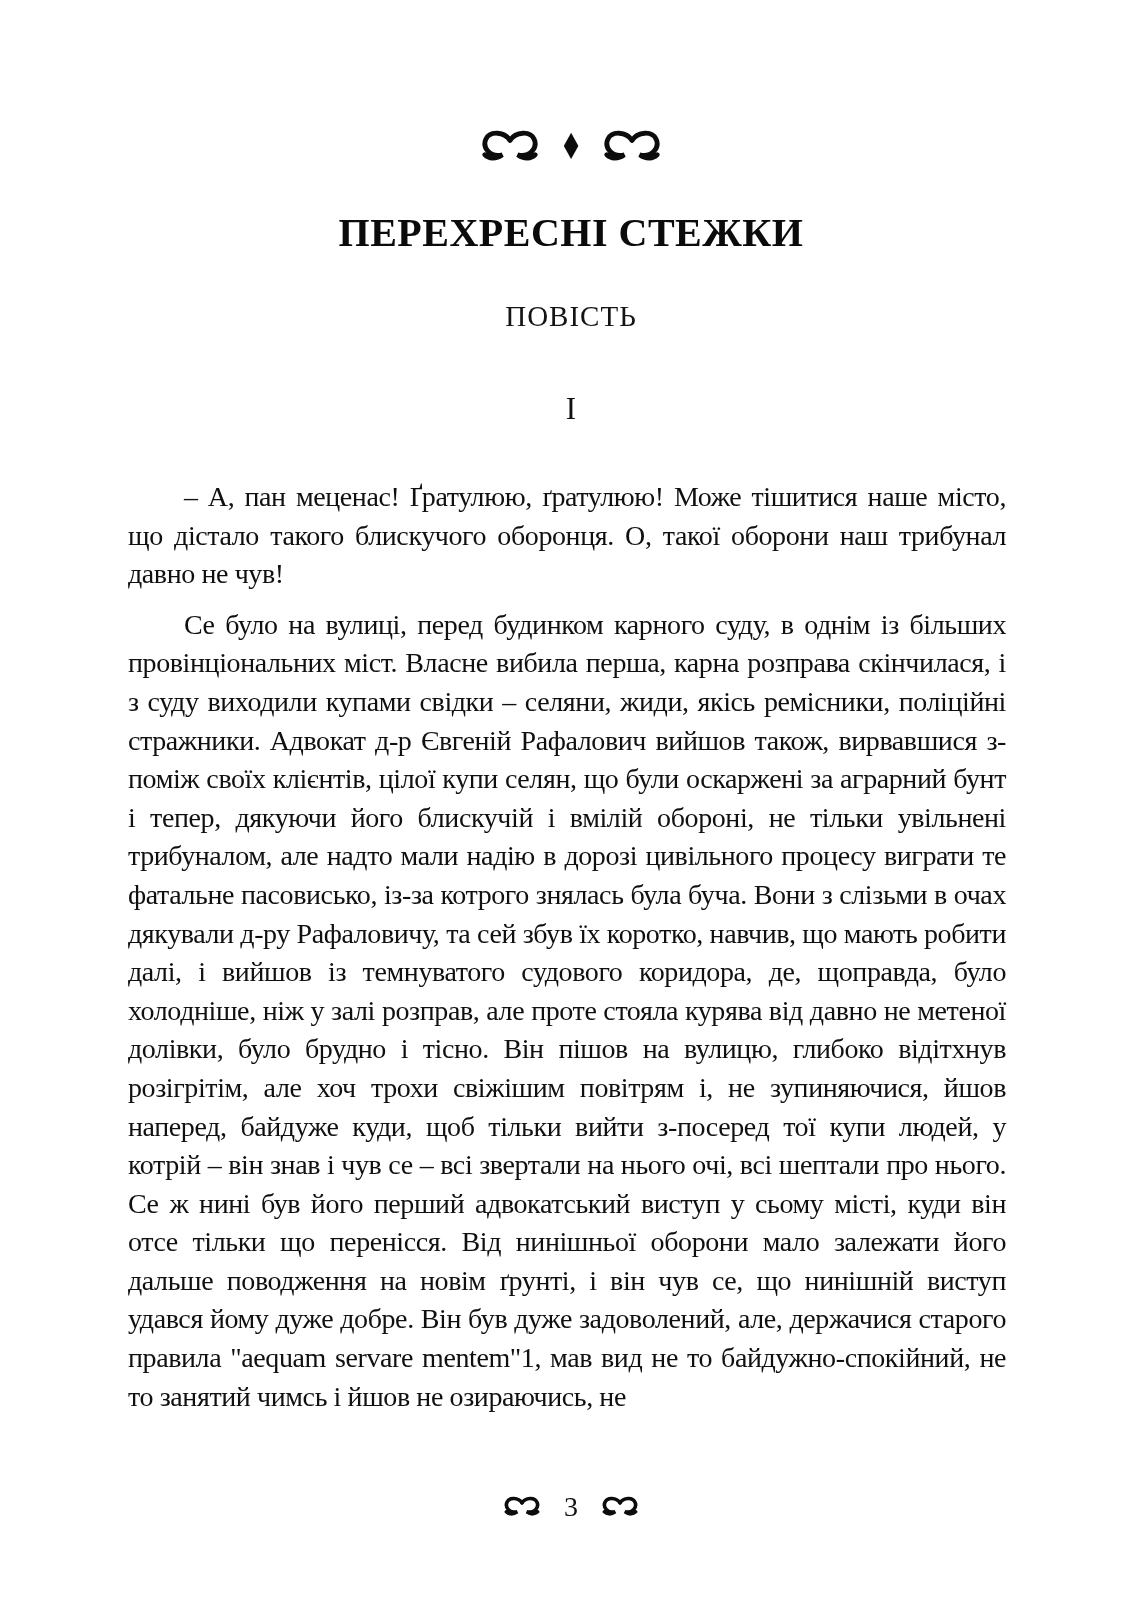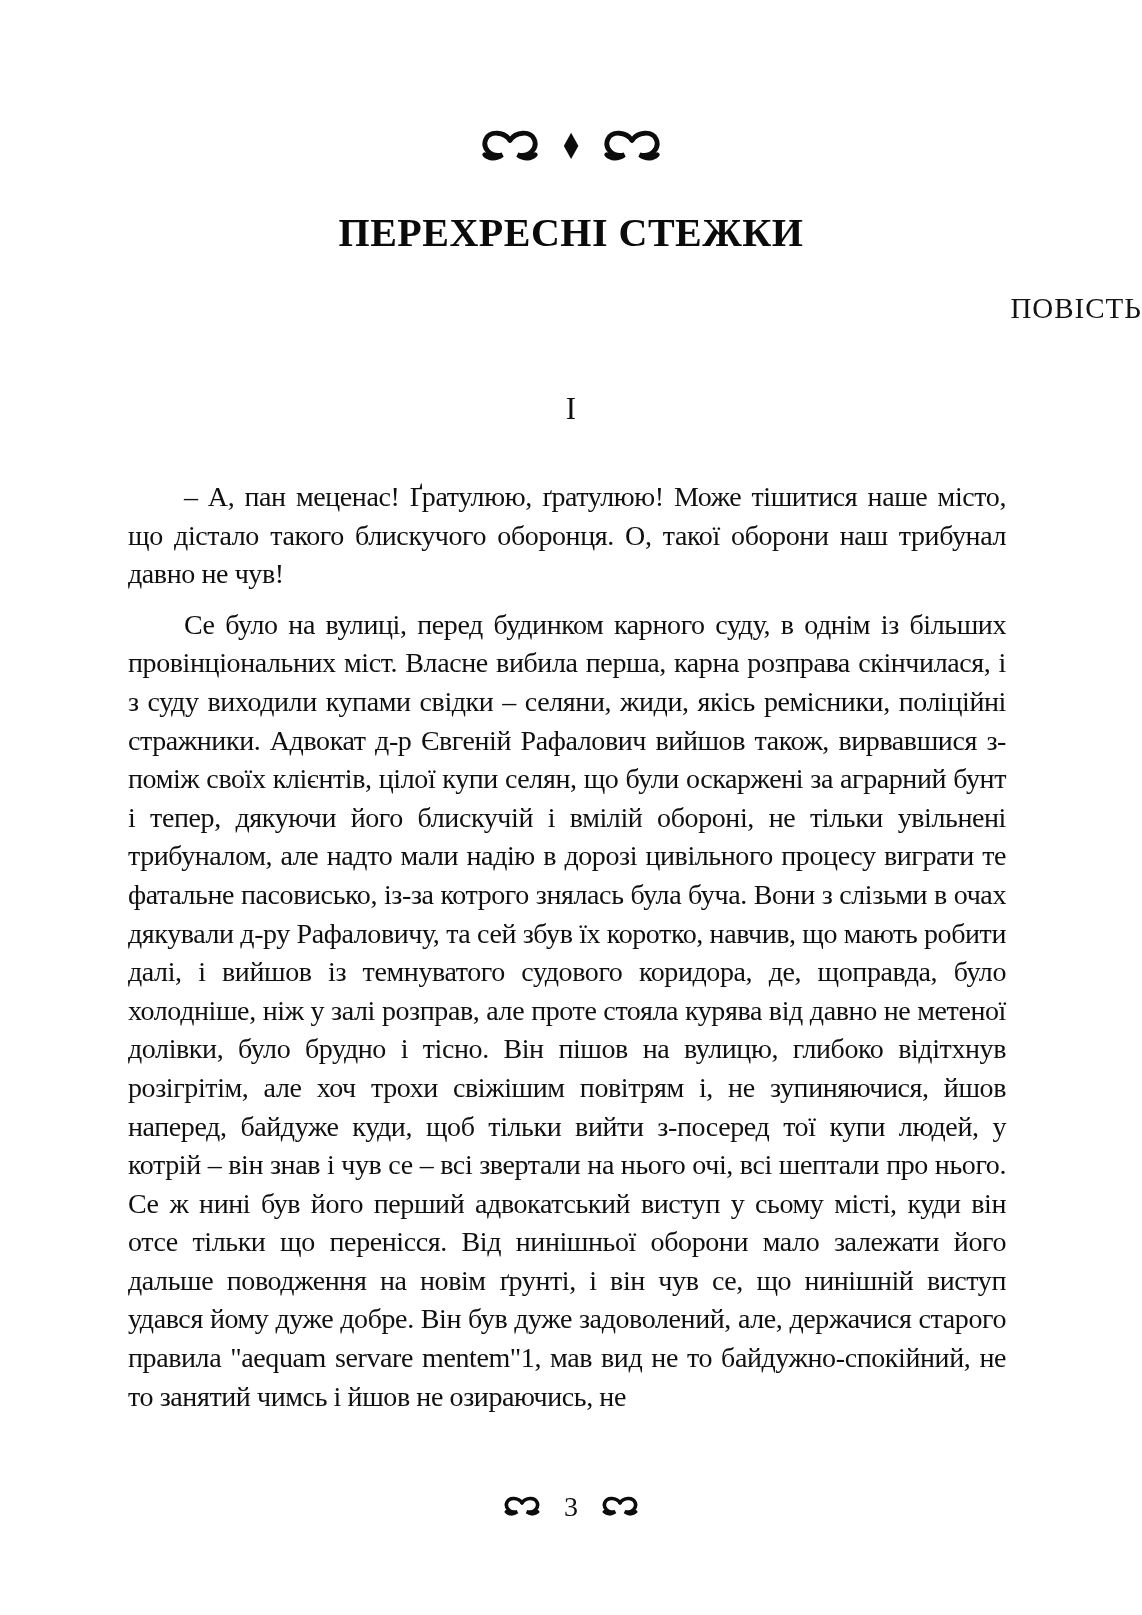--- a/index.html
+++ b/index.html
@@ -46,25 +46,25 @@
     margin: 0;
     text-align: center;
     font-size: 40px;
     line-height: 46px;
     font-weight: bold;
     letter-spacing: 0.5px;
     color: #0b0b0b;
   }
   .subtitle {
     position: absolute;
-    top: 291px;
+    top: 299px;
     left: 0;
     width: 100%;
     margin: 0;
-    text-align: right;
+    text-align: center;
     font-size: 29px;
     line-height: 34px;
     font-weight: normal;
     letter-spacing: 1px;
     color: #141414;
   }
   .chapter-number {
     position: absolute;
     top: 390px;
     left: 0;

